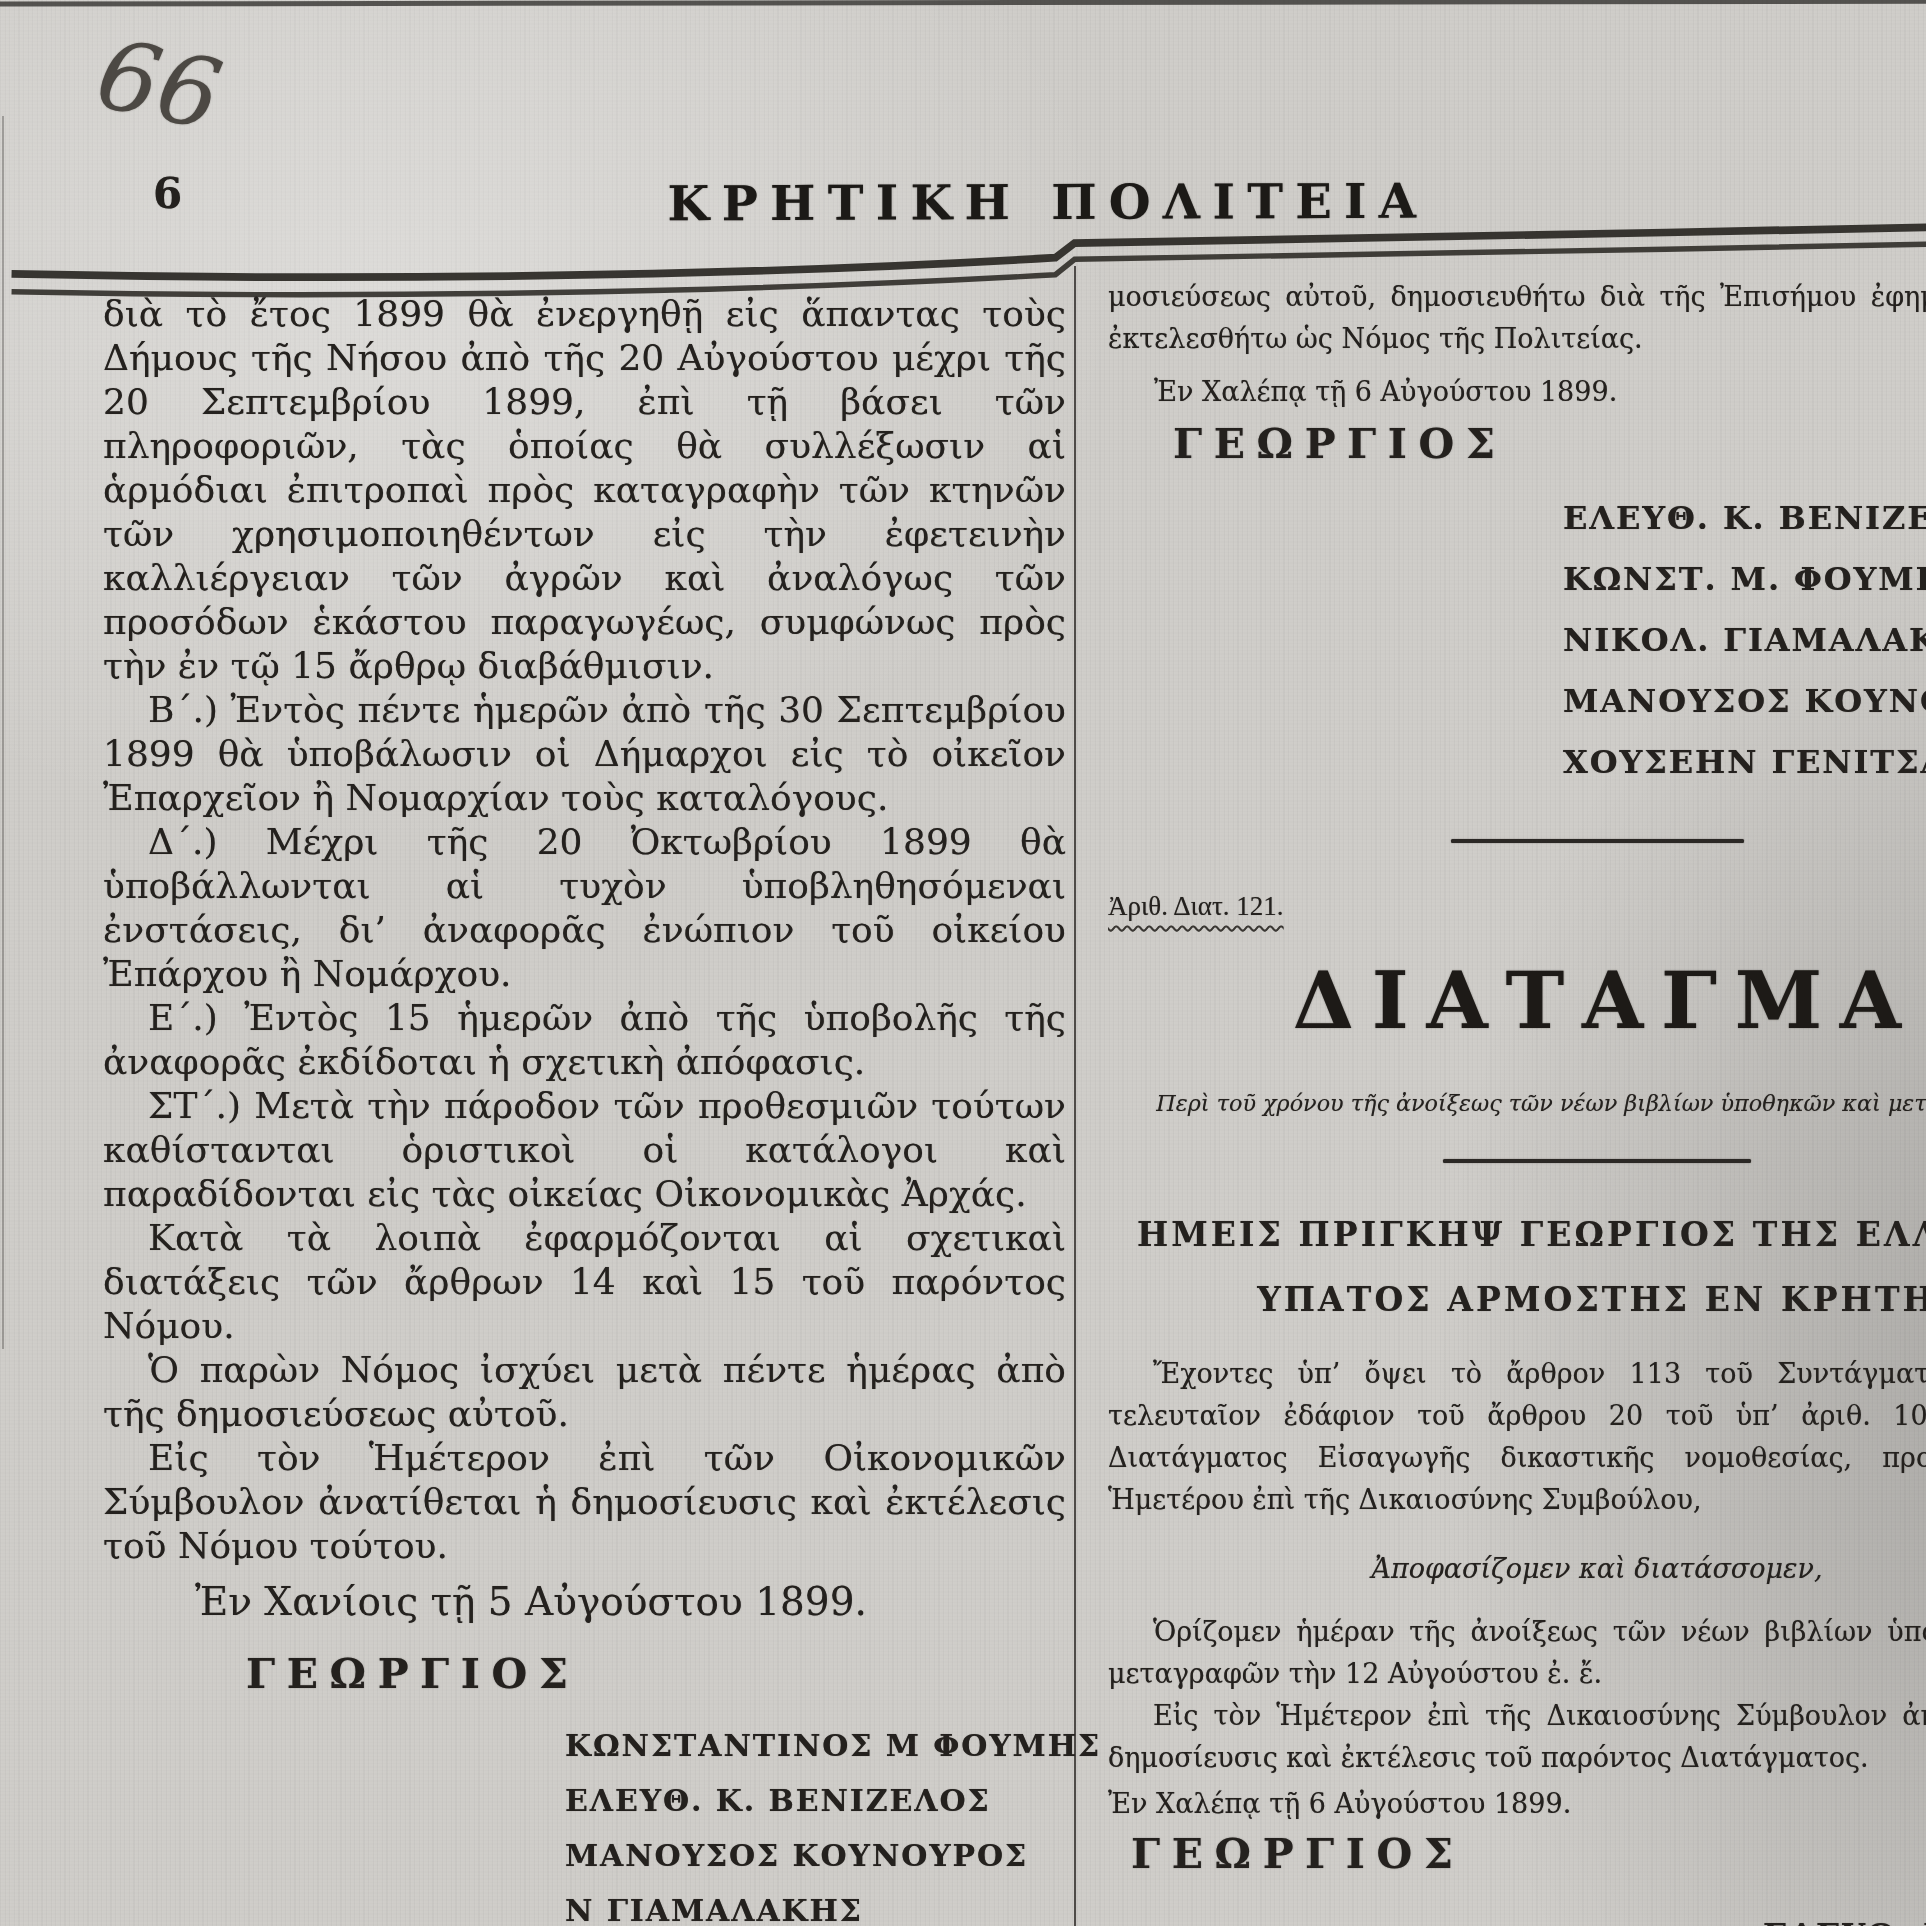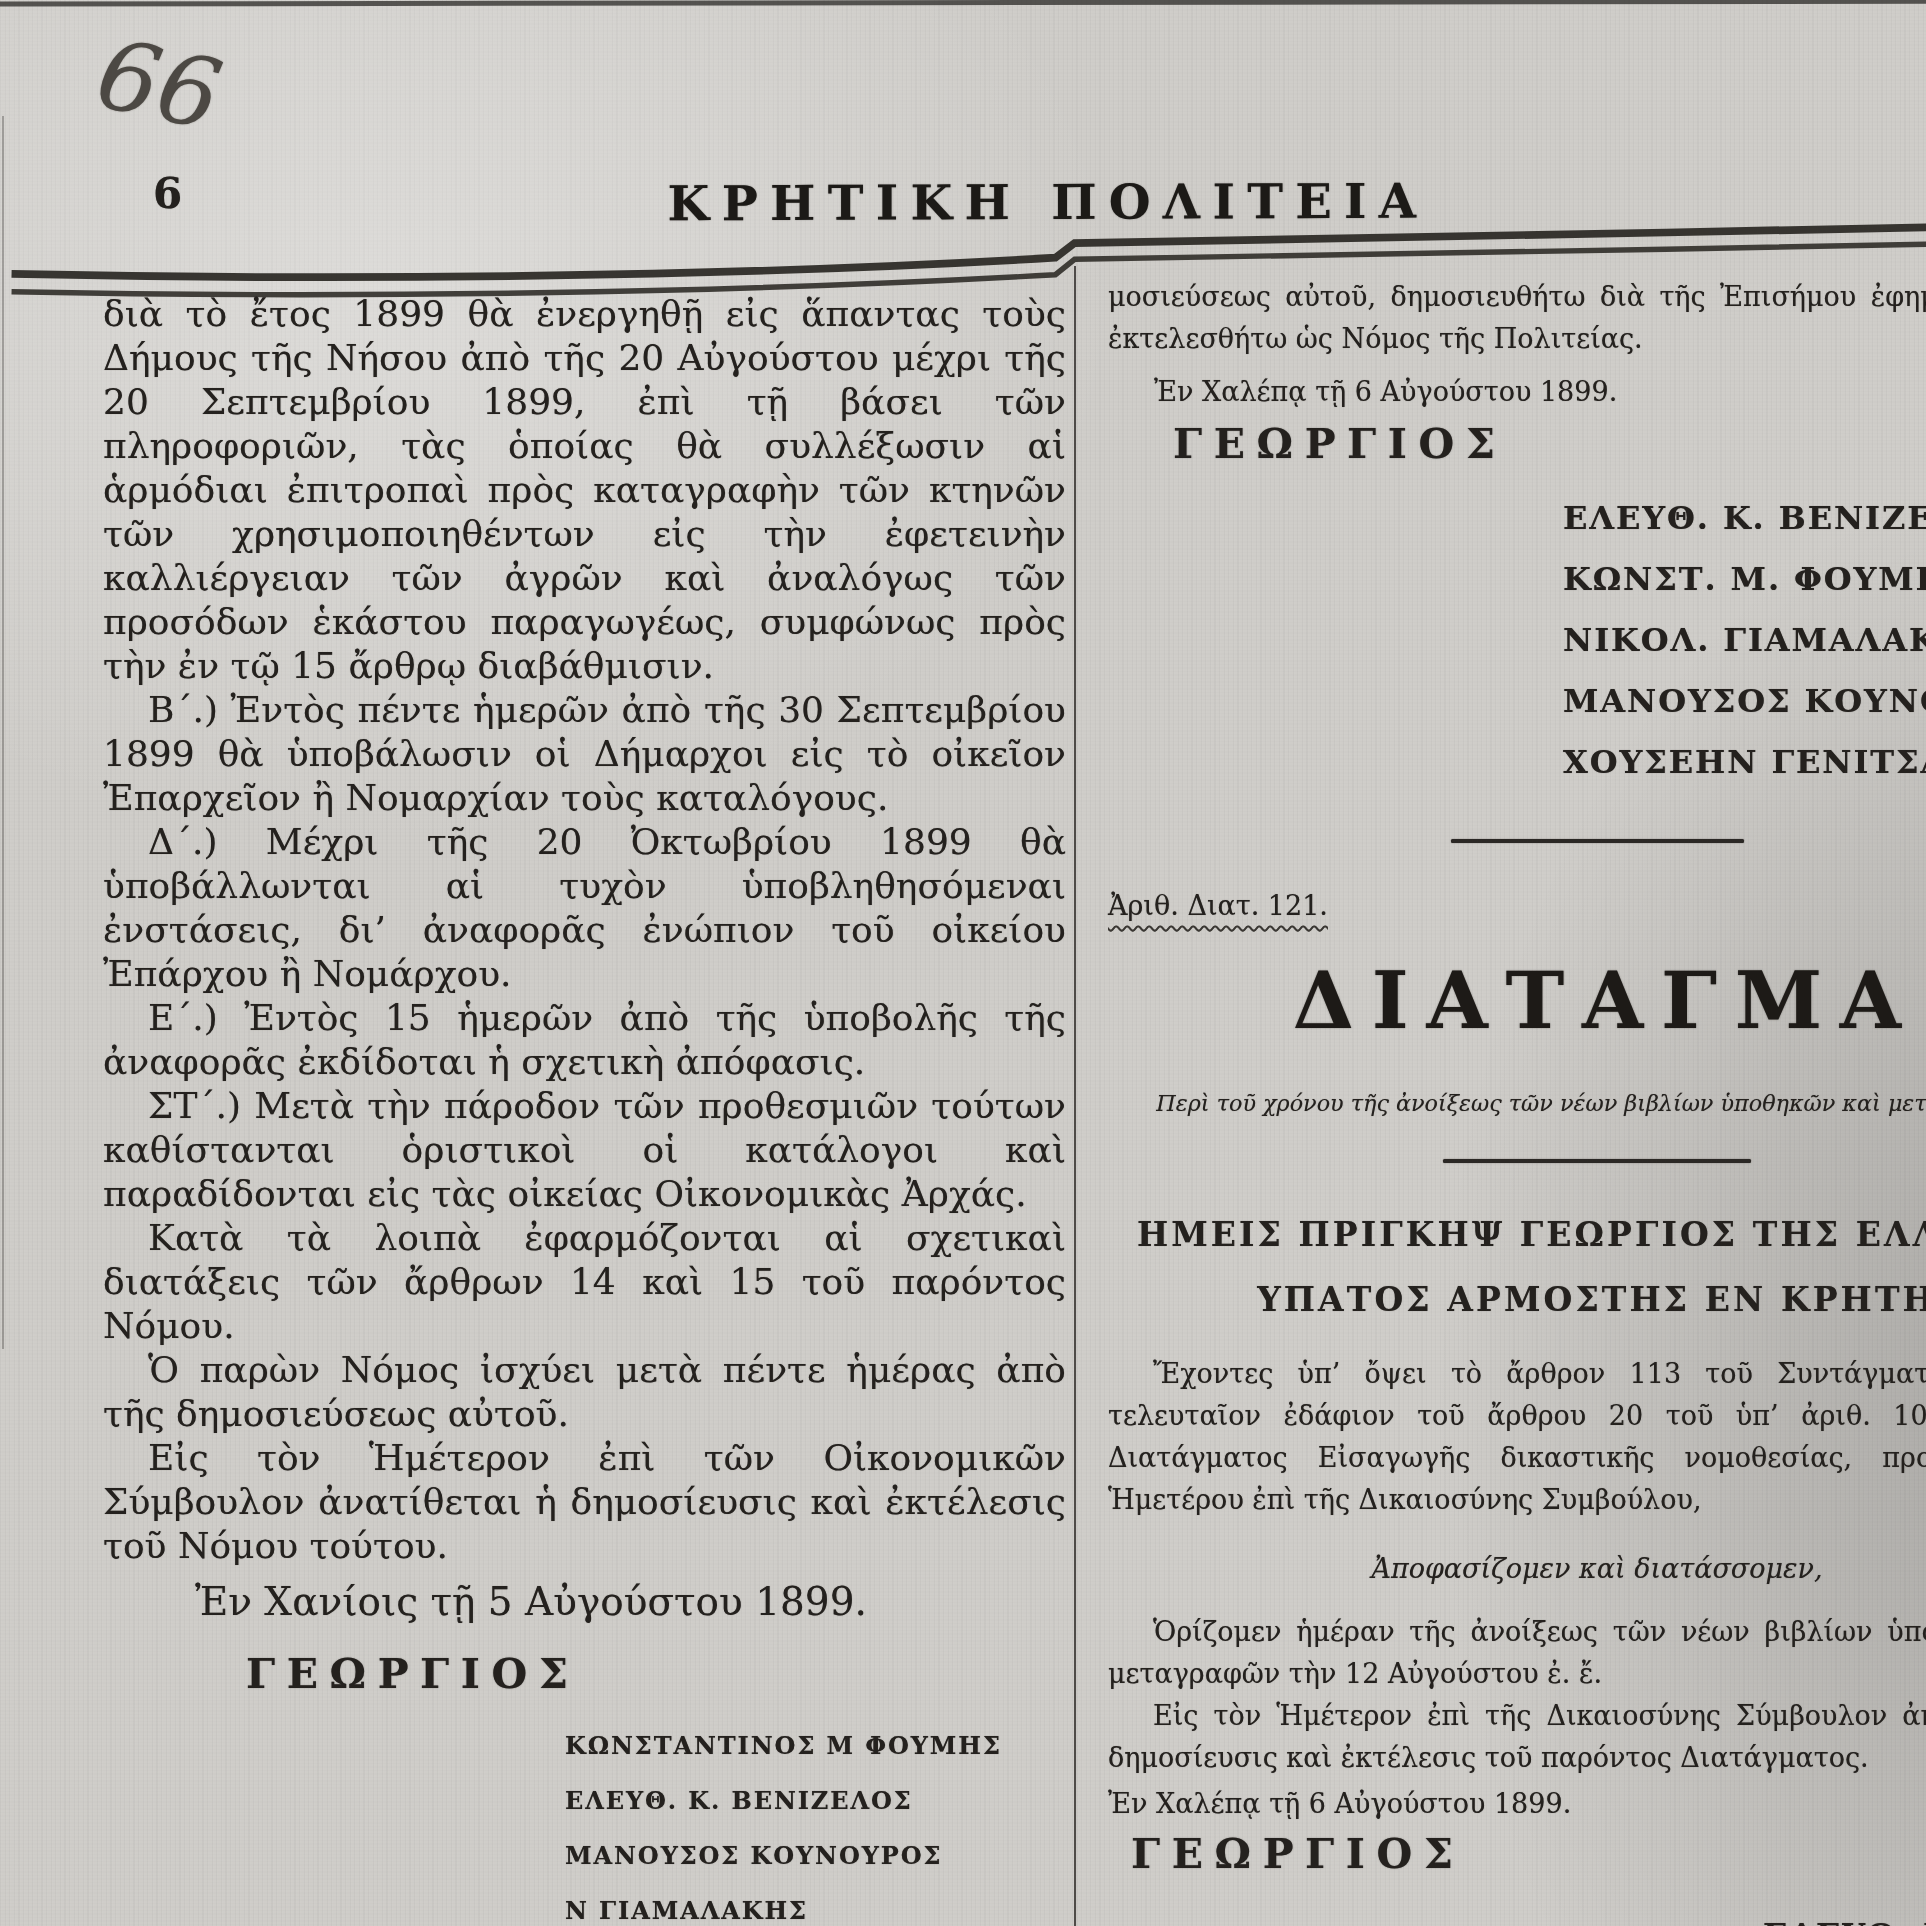--- a/index.html
+++ b/index.html
@@ -40,21 +40,21 @@
     text-shadow:0 0 0.8px rgba(30,27,23,.5);}
   .col-right .body-p{font-size:27px;line-height:42px;}
   .no-indent{text-indent:0;}
   .dateline{margin:10.8px 0 0 92px;font-size:39px;line-height:46px;text-indent:0;text-align:left;}
   .royal-name{margin:25px 0 0 143px;font-size:41px;font-weight:600;letter-spacing:11.6px;
     text-align:left;text-shadow:0 0 1.2px rgba(25,22,18,.5);}
   .sig-block{margin:20px 0 0 455px;text-align:left;}
   .sig-line{margin:0;font-size:32px;line-height:61px;font-weight:700;letter-spacing:1.9px;
     white-space:nowrap;text-shadow:0 0 0.8px rgba(25,22,18,.55);}
   .col-left .sig-block{margin-left:462px;}
-  .col-left .sig-line{font-size:24px;line-height:55px;font-weight:600;}
+  .col-left .sig-line{font-size:30px;line-height:55px;font-weight:600;}
   .rule-divider{margin:65px auto 0 auto;width:339px;height:3.9px;background:#2b2825;
     border-radius:1.5px;box-shadow:0 0 1.2px rgba(25,22,18,.6);}
   .ref-line{margin:58px 0 0 0;font-size:30px;text-align:left;text-indent:0;width:max-content;
     text-decoration:underline;text-decoration-style:wavy;text-decoration-thickness:1.5px;
     text-decoration-color:#3a3733;text-underline-offset:10px;}
   .decree-title{margin:42px 0 0 0;text-align:center;font-size:79px;font-weight:700;
     letter-spacing:17.7px;text-indent:17.7px;color:#1d1a17;text-shadow:0 0 1.5px rgba(25,22,18,.5);}
   .decree-sub{margin:50px auto 0 auto;width:96%;text-align:center;font-style:italic;
     font-size:24px;line-height:37px;text-indent:0;text-shadow:0 0 0.8px rgba(30,27,23,.45);}
   .royal-heading{margin:58px 0 0 0;text-align:center;font-size:36px;line-height:65px;
@@ -108,21 +108,21 @@
     <p class="body-p dateline" style="margin-left:46px;">Ἐν Χαλέπᾳ τῇ 6 Αὐγούστου 1899.</p>
     <div class="royal-name" style="margin-left:65px;margin-top:7.7px;">ΓΕΩΡΓΙΟΣ</div>
     <div class="sig-block">
       <p class="sig-line">ΕΛΕΥΘ. Κ. ΒΕΝΙΖΕΛΟΣ</p>
       <p class="sig-line">ΚΩΝΣΤ. Μ. ΦΟΥΜΗΣ</p>
       <p class="sig-line">ΝΙΚΟΛ. ΓΙΑΜΑΛΑΚΗΣ</p>
       <p class="sig-line">ΜΑΝΟΥΣΟΣ ΚΟΥΝΟΥΡΟΣ</p>
       <p class="sig-line">ΧΟΥΣΕΗΝ ΓΕΝΙΤΣΑΡΑΚΗΣ</p>
     </div>
     <div class="rule-divider" style="margin-top:46px;width:293px;"></div>
-    <p class="body-p ref-line" style="margin-top:42px;">Ἀριθ. Διατ. 121.</p>
+    <p class="body-p ref-line" style="margin-top:42px;font-family:Liberation Serif, serif;">Ἀριθ. Διατ. 121.</p>
     <div class="decree-title" style="margin-top:27px;">ΔΙΑΤΑΓΜΑ</div>
     <p class="body-p decree-sub" style="margin-top:35px;font-size:22.3px;">Περὶ τοῦ χρόνου τῆς ἀνοίξεως τῶν νέων βιβλίων ὑποθηκῶν καὶ μεταγραφῶν.</p>
     <div class="rule-divider" style="margin-top:35px;width:308px;"></div>
     <div class="royal-heading" style="margin-top:39px;font-size:33px;">ΗΜΕΙΣ ΠΡΙΓΚΗΨ ΓΕΩΡΓΙΟΣ ΤΗΣ ΕΛΛΑΔΟΣ</div>
     <div class="royal-heading" style="margin-top:0;font-size:33px;">ΥΠΑΤΟΣ ΑΡΜΟΣΤΗΣ ΕΝ ΚΡΗΤΗ</div>
     <p class="body-p mt-sm">Ἔχοντες ὑπ’ ὄψει τὸ ἄρθρον 113 τοῦ Συντάγματος καὶ τὸ τελευταῖον ἐδάφιον τοῦ ἄρθρου 20 τοῦ ὑπ’ ἀριθ. 10 Ἡμετέρου Διατάγματος Εἰσαγωγῆς δικαστικῆς νομοθεσίας, προτάσει τοῦ Ἡμετέρου ἐπὶ τῆς Δικαιοσύνης Συμβούλου,</p>
     <p class="body-p formula" style="margin-top:27px;">Ἀποφασίζομεν καὶ διατάσσομεν,</p>
     <p class="body-p mt-sm">Ὁρίζομεν ἡμέραν τῆς ἀνοίξεως τῶν νέων βιβλίων ὑποθηκῶν καὶ μεταγραφῶν τὴν 12 Αὐγούστου ἐ. ἔ.</p>
     <p class="body-p">Εἰς τὸν Ἡμέτερον ἐπὶ τῆς Δικαιοσύνης Σύμβουλον ἀνατίθεται ἡ δημοσίευσις καὶ ἐκτέλεσις τοῦ παρόντος Διατάγματος.</p>
     <p class="body-p no-indent" style="margin-top:3.9px;">Ἐν Χαλέπᾳ τῇ 6 Αὐγούστου 1899.</p>

